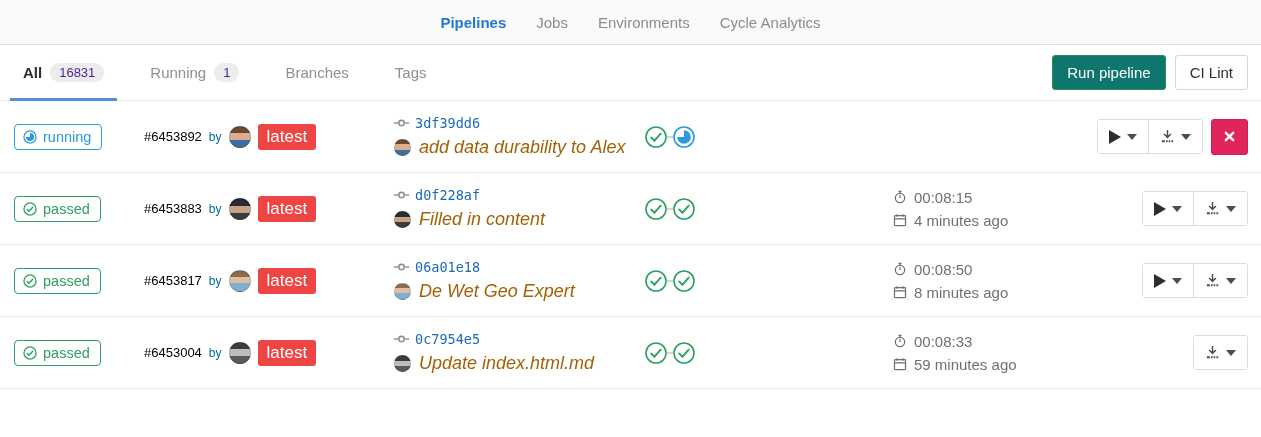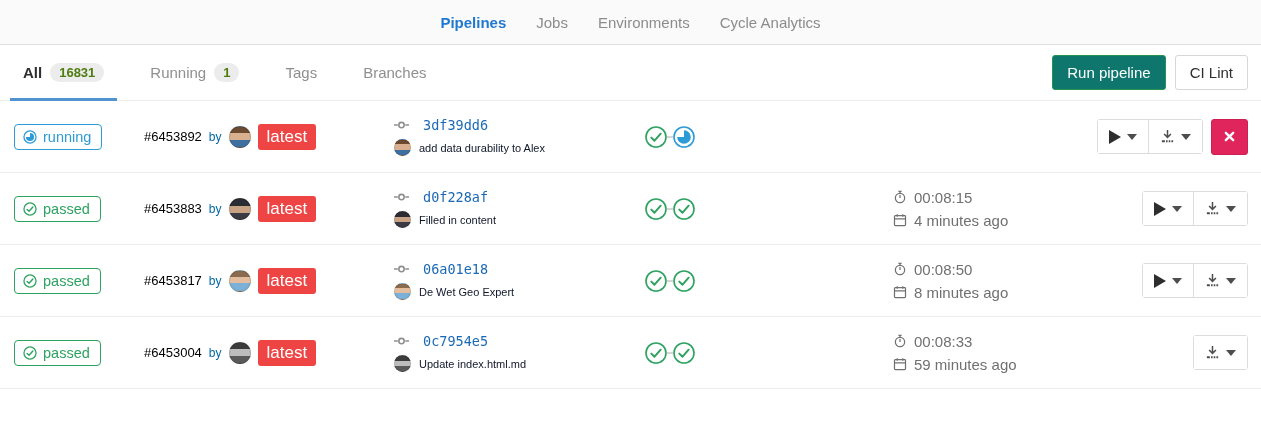--- a/index.html
+++ b/index.html
@@ -14,22 +14,22 @@
 
   
   .tabsrow { height:56px; display:flex; align-items:stretch; border-bottom:1px solid #ececec;
              padding:0 13px 0 10px; }
   .tabs { display:flex; align-items:stretch; flex:1; }
   .tab { display:flex; align-items:center; gap:8px; padding:0 13px; margin-right:20px;
          font-size:15px; color:#8f8f8f; position:relative; cursor:pointer; }
   .tab.active { color:#2e2e2e; font-weight:700; }
   .tab.active::after { content:""; position:absolute; left:0; right:0; bottom:-1px; height:3px;
                        background:#4f94d1; }
-  .pill { background:#ececec; color:#4d7c0f; border-radius:10px; padding:2px 9px;
-          font-size:13px; font-weight:700; }
+  .pill { background:#ececec; color:#4c1d95; border-radius:10px; padding:2px 9px;
+          font-size:13px; font-weight:400; }
   .toolbar { display:flex; align-items:center; gap:9px; }
   .btn-green { background:#0f766e; color:#fff; border:1px solid #27914f; border-radius:3px;
                padding:8px 14px; font-size:15px; cursor:pointer; }
   .btn-white { background:#fff; color:#2e2e2e; border:1px solid #d7d7d7; border-radius:3px;
                padding:8px 14px; font-size:15px; cursor:pointer; }
 
   
   .thead { display:flex; align-items:center; height:52px; border-bottom:1px solid #e8e8e8;
            color:#949494; font-size:14.5px; padding-left:14px; }
   .row { display:flex; align-items:center; height:72px; border-bottom:1px solid #ececec;
@@ -57,25 +57,25 @@
   .avatar.sm { width:17px; height:17px; }
   .u1 { background:linear-gradient(180deg,#6b4a2f 0 30%,#d9b08f 30% 64%,#3f6fa0 64%); }
   .u2 { background:linear-gradient(180deg,#2b2b33 0 36%,#c9a184 36% 68%,#3a3a44 68%); }
   .u3 { background:linear-gradient(180deg,#8a6b4e 0 28%,#e3bd9d 28% 62%,#7db0d6 62%); }
   .u4 { background:linear-gradient(180deg,#3c3c3c 0 32%,#bdbdbd 32% 66%,#5a5a5a 66%); }
   .tag { background:#ef4444; color:#fff; border-radius:3px; padding:3px 9px; font-size:17px;
          }
   .pip-inner { display:flex; align-items:center; gap:7px; }
 
   
-  .hash-line { display:flex; align-items:center; gap:14px; margin-bottom:6px; }
+  .hash-line { display:flex; align-items:center; gap:6px; margin-bottom:6px; }
   .hash { font-family:"DejaVu Sans Mono", monospace; font-size:13.5px; color:#1b69b6;
           text-decoration:none; }
   .msg-line { display:flex; align-items:center; gap:8px; }
-  .msg { color:#0f172a; font-size:11px; text-decoration:none; }
+  .msg { color:#a16207; font-size:18px; text-decoration:none;font-style:italic; }
 
   
   .stages-inner { display:flex; align-items:center; }
   .stage { width:22px; height:22px; display:inline-block; cursor:pointer; }
   .connector { width:6px; height:2px; background:#d6d6d6; }
 
   
   .t-line { display:flex; align-items:center; gap:7px; color:#707070; font-size:15px; }
   .t-line + .t-line { margin-top:6px; }
 
@@ -105,24 +105,24 @@
     <div class="tabs">
       <div class="tab active">
         <span>All</span>
         <span class="pill">16831</span>
       </div>
       <div class="tab">
         <span>Running</span>
         <span class="pill">1</span>
       </div>
       <div class="tab">
+        <span>Branches</span>
+      </div>
+      <div class="tab">
         <span>Tags</span>
-      </div>
-      <div class="tab">
-        <span>Branches</span>
       </div>
     </div>
     <div class="toolbar">
       <button class="btn-green">Run pipeline</button>
       <button class="btn-white">CI Lint</button>
     </div>
   </div>
 
 
   <div class="row">

